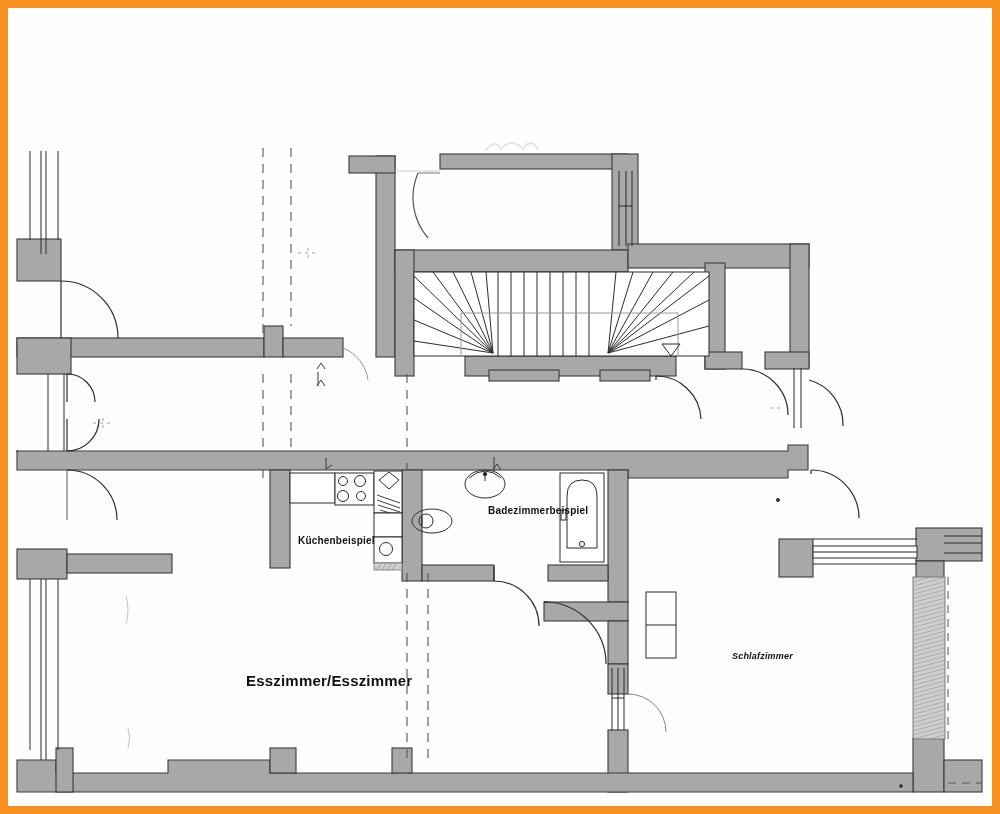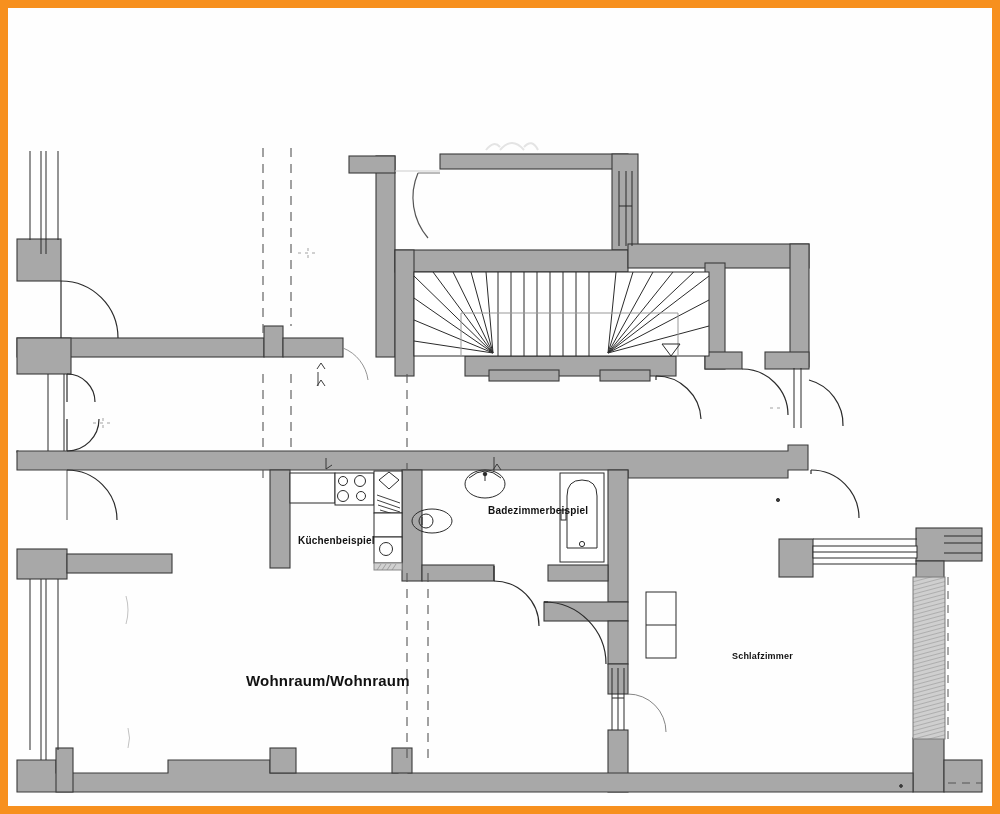--- a/index.html
+++ b/index.html
@@ -61,20 +61,21 @@
   #label-bad {
     left: 452px;
     top: 497px;
     font-size: 10px;
     margin-left: 28px;
   }
   #label-schlaf {
     left: 724px;
     top: 643px;
     font-size: 9px;
+    font-style: italic;
   }
 </style>
 </head>
 <body>
 
 <div id="page">
 
   <div id="plan-canvas">
 
     <svg id="plan-svg" viewBox="0 0 984 798" xmlns="http://www.w3.org/2000/svg">
@@ -417,21 +418,21 @@
         <line x1="940" y1="775" x2="974" y2="775"></line>
       </g>
 
       <g stroke="#bbbbbb" stroke-width="0.9" fill="none">
         <path d="M 118 588 q 4 14 0 28"></path>
         <path d="M 120 720 q 3 10 0 20"></path>
       </g>
 
     </svg>
 
-    <div class="room-label" id="label-wohnraum">Wohnraum/Wohnraum</div>
+    <div class="room-label" id="label-wohnraum">Esszimmer/Esszimmer</div>
 
     <div class="room-label" id="label-kueche">Küchenbeispiel</div>
 
     <div class="room-label" id="label-bad">Badezimmerbeispiel</div>
 
     <div class="room-label" id="label-schlaf">Schlafzimmer</div>
 
   </div>
 
   <div id="orange-frame"></div>

